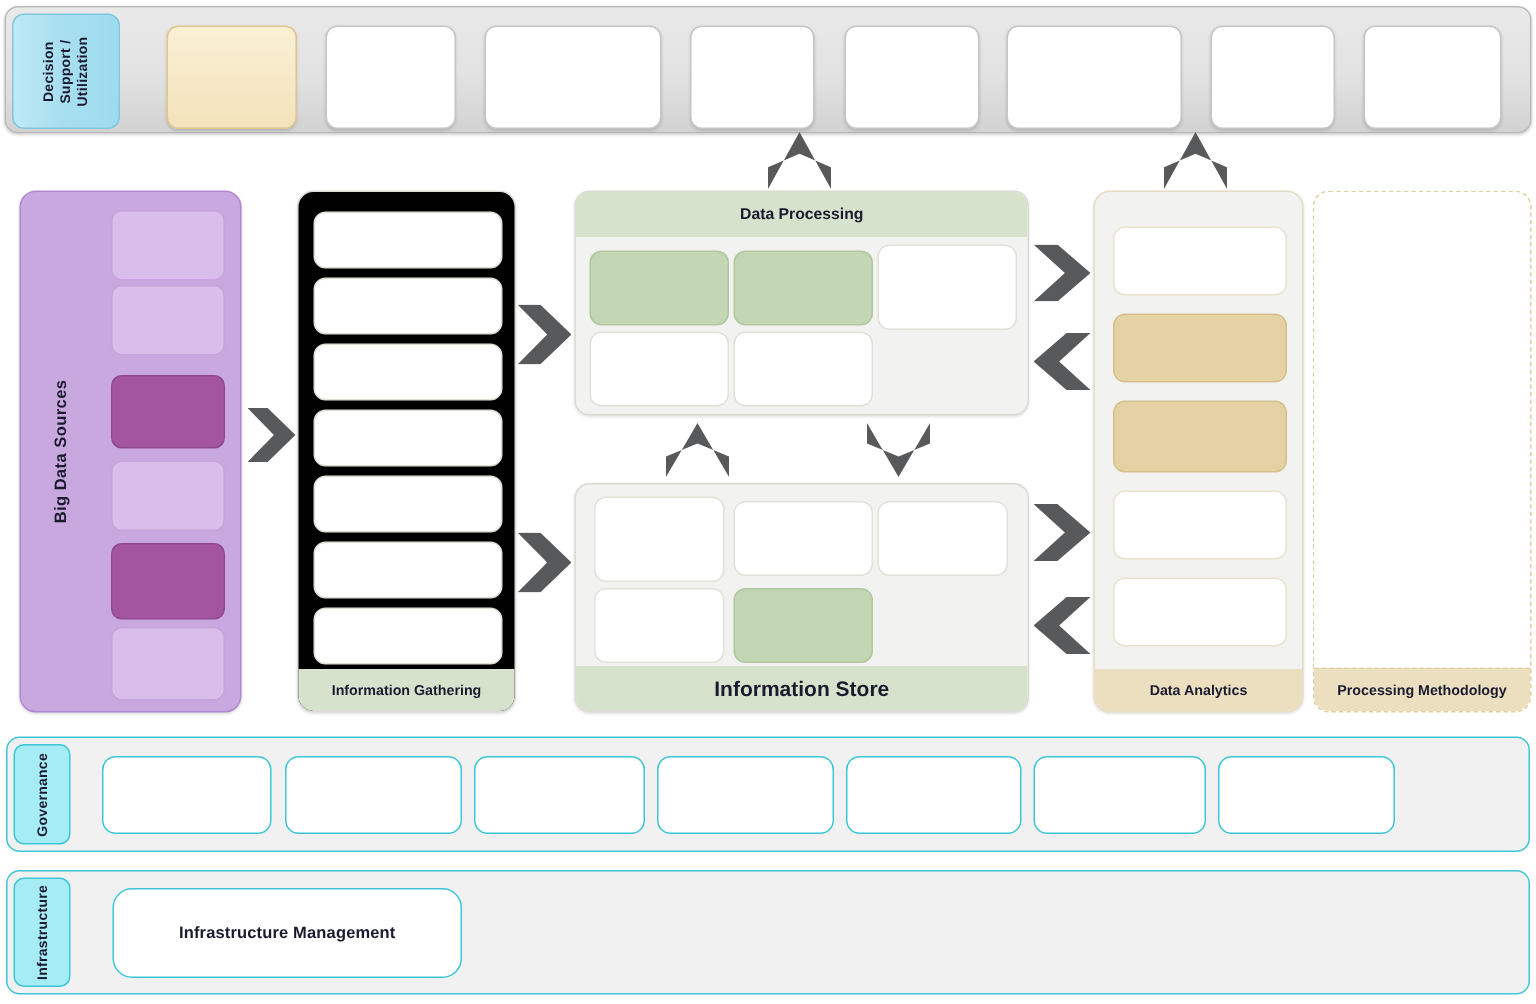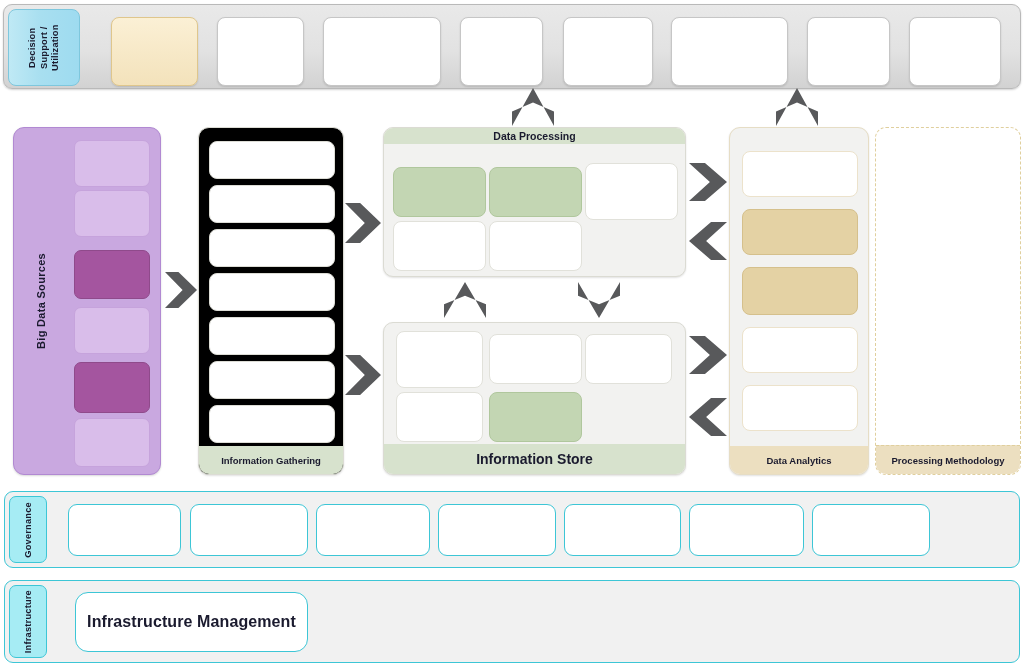--- a/index.html
+++ b/index.html
@@ -44,21 +44,21 @@
   #ig{left:198px;top:127px;width:146px;height:348px;border-radius:11px;
       background:#000000;border:1px solid #dcdcd4;box-shadow:0 1px 2px rgba(0,0,0,.12);}
   #ig-foot{position:absolute;left:0;right:0;bottom:0;height:28px;border-radius:0 0 10px 10px;
            background:#d7e2cd;display:flex;align-items:center;justify-content:center;
            font-size:9.5px;font-weight:bold;}
   .ig-tile{left:10px;width:126px;border:1px solid #ddddd6;border-radius:8px;background:#fff;}
 
   
   #dp{left:383px;top:127px;width:303px;height:150px;border-radius:10px;
       background:#f2f2f0;border:1px solid #dbdbd3;box-shadow:0 1px 2px rgba(0,0,0,.12);}
-  #dp-head{position:absolute;left:0;right:0;top:0;height:16px;border-radius:9px 9px 0 0;
+  #dp-head{position:absolute;left:0;right:0;top:0;height:30px;border-radius:9px 9px 0 0;
            background:#d7e2cd;display:flex;align-items:center;justify-content:center;
            font-size:10.5px;font-weight:bold;}
   .dp-tile{border:1px solid #e1e1da;border-radius:8px;background:#fff;}
   .dp-tile.g{background:#c3d6b3;border-color:#b0c79d;}
 
   
   #is{left:383px;top:322px;width:303px;height:153px;border-radius:10px;
       background:#f2f2f0;border:1px solid #dbdbd3;box-shadow:0 1px 2px rgba(0,0,0,.12);}
   #is-foot{position:absolute;left:0;right:0;bottom:0;height:30px;border-radius:0 0 9px 9px;
            background:#d7e2cd;display:flex;align-items:center;justify-content:center;
@@ -93,21 +93,21 @@
              font-size:9.3px;font-weight:bold;letter-spacing:.2px;}
   .gov-tile{top:12px;height:52px;border:1px solid #3dc6d6;border-radius:9px;background:#fff;}
 
   
   #inf{left:4px;top:580px;width:1016px;height:83px;border-radius:9px;
        background:#f1f1f1;border:1px solid #3dc6d6;}
   #inf-label{left:4px;top:4px;width:38px;height:73px;border-radius:7px;
              background:#a6ecf4;border:1px solid #3dc6d6;
              display:flex;align-items:center;justify-content:center;}
   #inf-tile{left:70px;top:11px;width:233px;height:60px;border:1px solid #3dc6d6;
-            border-radius:13px;background:#fff;font-size:16px;}
+            border-radius:13px;background:#fff;font-size:11px;}
 
   
   .arrow{position:absolute;background:#58595b;}
   .ar-r{clip-path:polygon(0% 0%,42% 0%,100% 50%,42% 100%,0% 100%,55% 50%);}
   .ar-l{clip-path:polygon(100% 0%,58% 0%,0% 50%,58% 100%,100% 100%,45% 50%);}
   .ar-u{clip-path:polygon(0% 100%,50% 0%,100% 100%,100% 62%,50% 38%,0% 62%);}
   .ar-d{clip-path:polygon(0% 0%,50% 100%,100% 0%,100% 38%,50% 62%,0% 38%);}
 </style>
 </head>
 <body>

